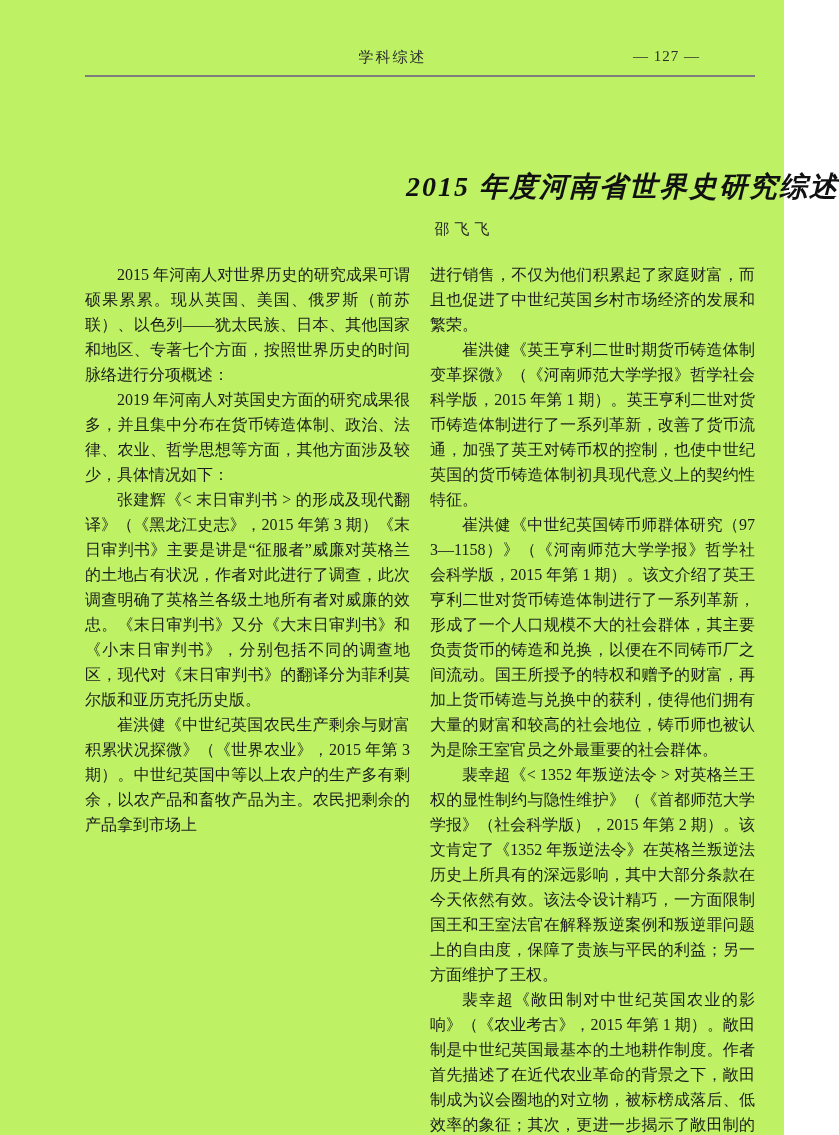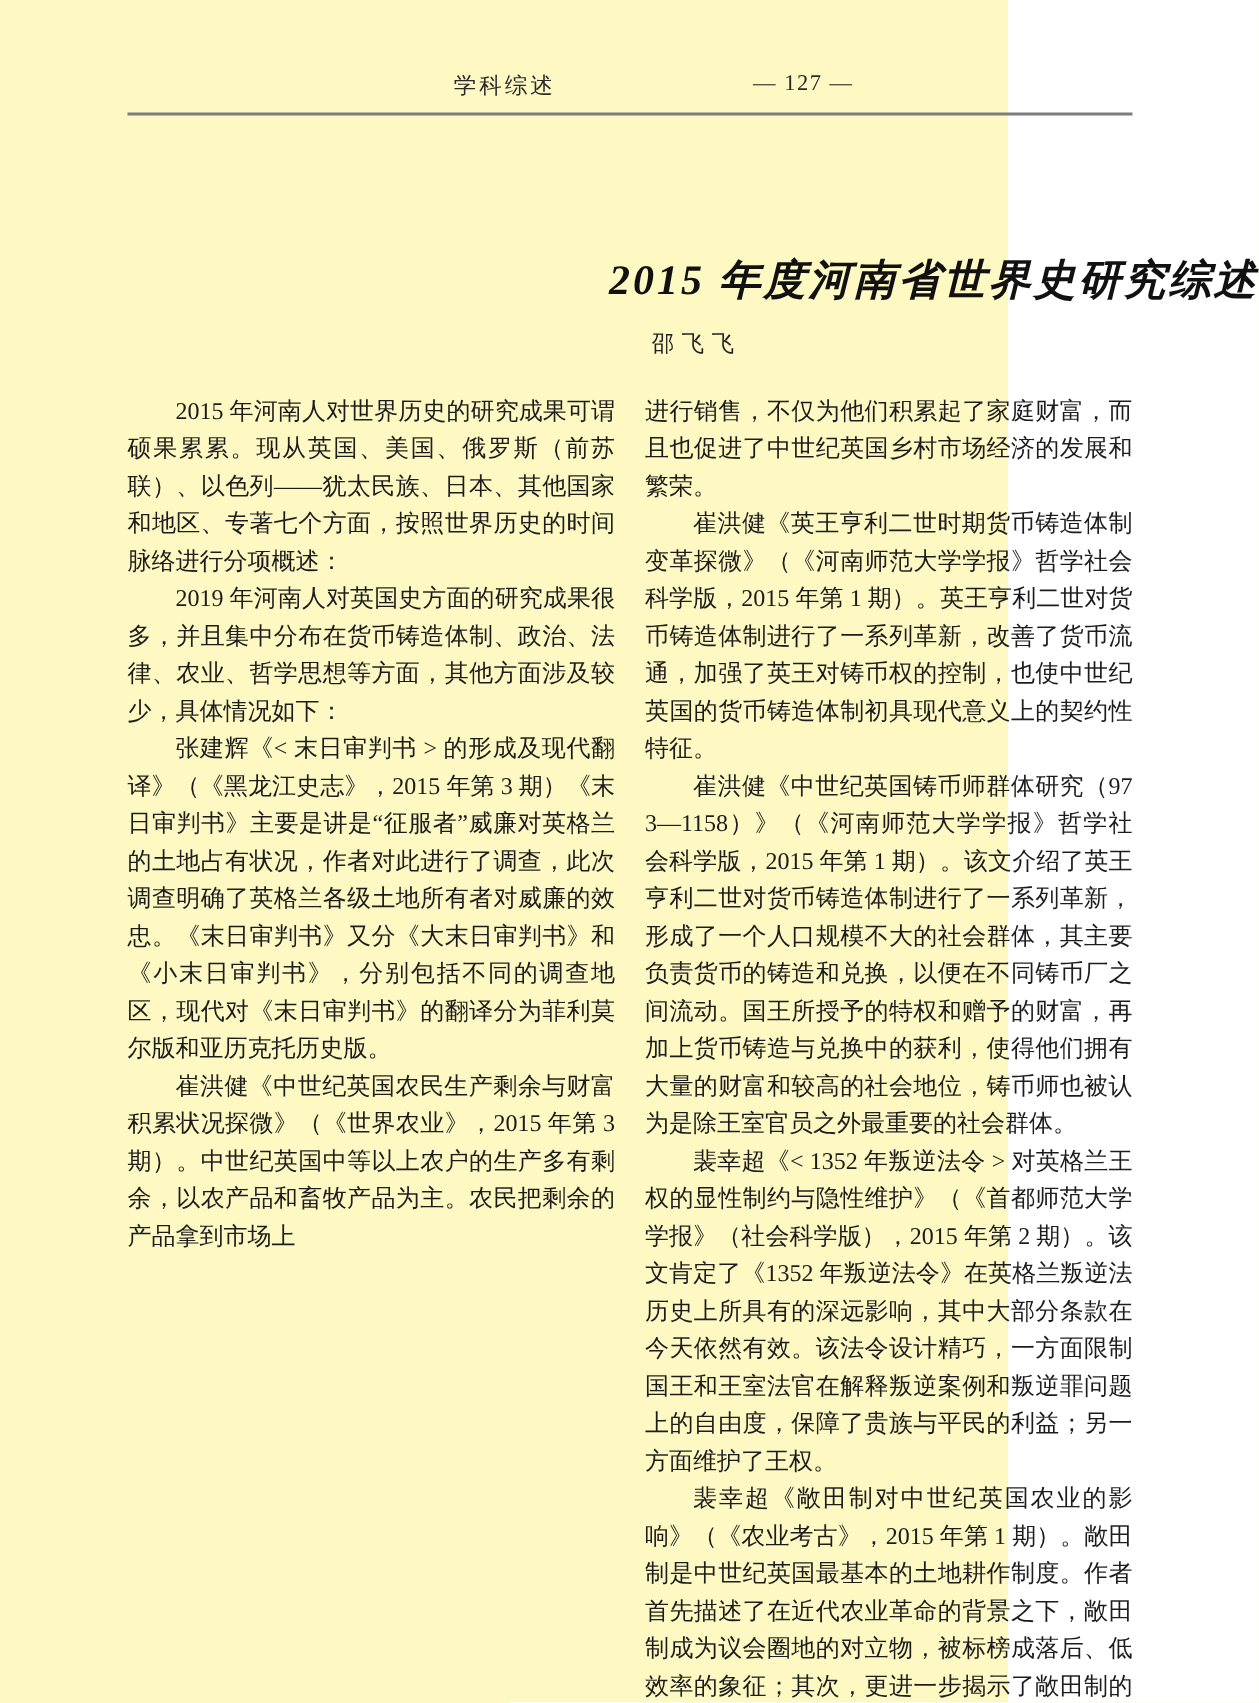--- a/index.html
+++ b/index.html
@@ -10,44 +10,44 @@
   body {
     width: 839px;
     height: 1135px;
     overflow: hidden;
     font-family: "Liberation Serif", "DejaVu Serif", serif;
     color: #1c1c1c;
     position: relative;
   }
   .page {
     position: relative;
-    width: 672px;
+    width: 784px;
     height: 1135px;
-    background: #fef9c3;
+    background: #bef264;
   }
   
   .running-head {
     position: absolute;
     top: 48px;
     left: 85px;
     right: 84px;
     height: 22px;
     font-size: 15px;
     color: #2a2a2a;
   }
   .running-head-center {
     position: absolute;
     left: 0;
     right: 0;
     text-align: center;
     letter-spacing: 2px;
   }
   .running-head-page {
     position: absolute;
-    right: 19px;
+    right: 0;
     top: 0;
     letter-spacing: 1px;
     font-family: "Liberation Serif", "DejaVu Serif", serif;
   }
   .head-rule {
     position: absolute;
     top: 75px;
     left: 85px;
     width: 670px;
     height: 0;

